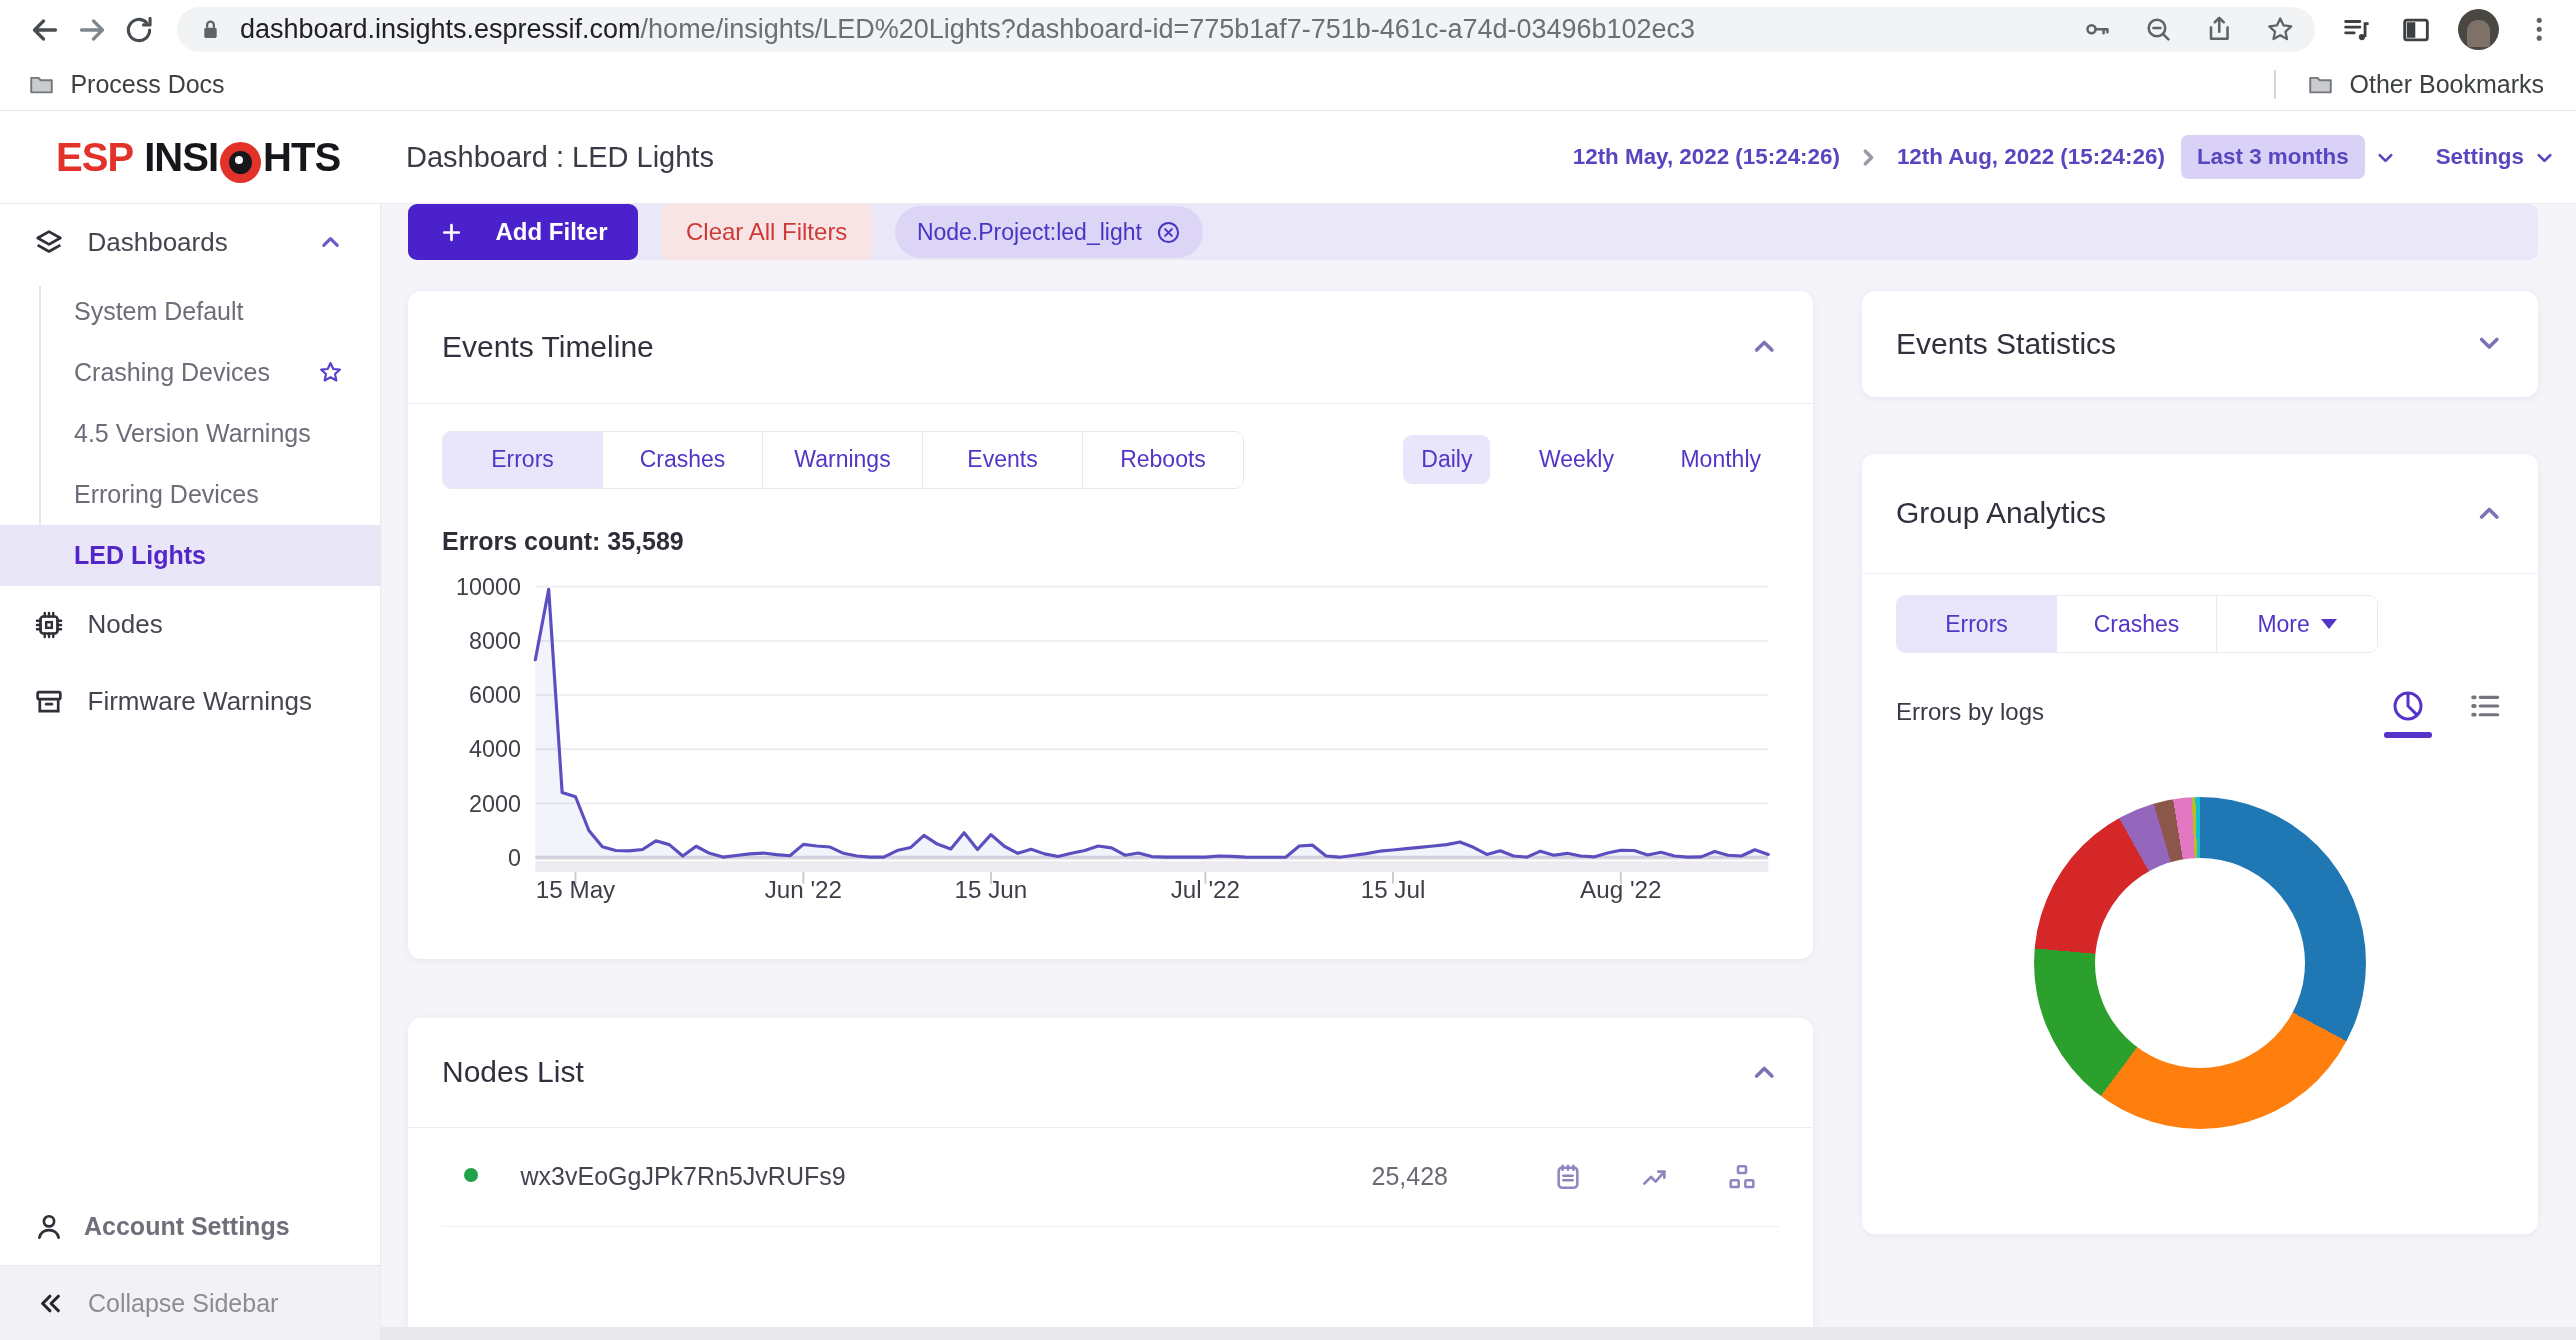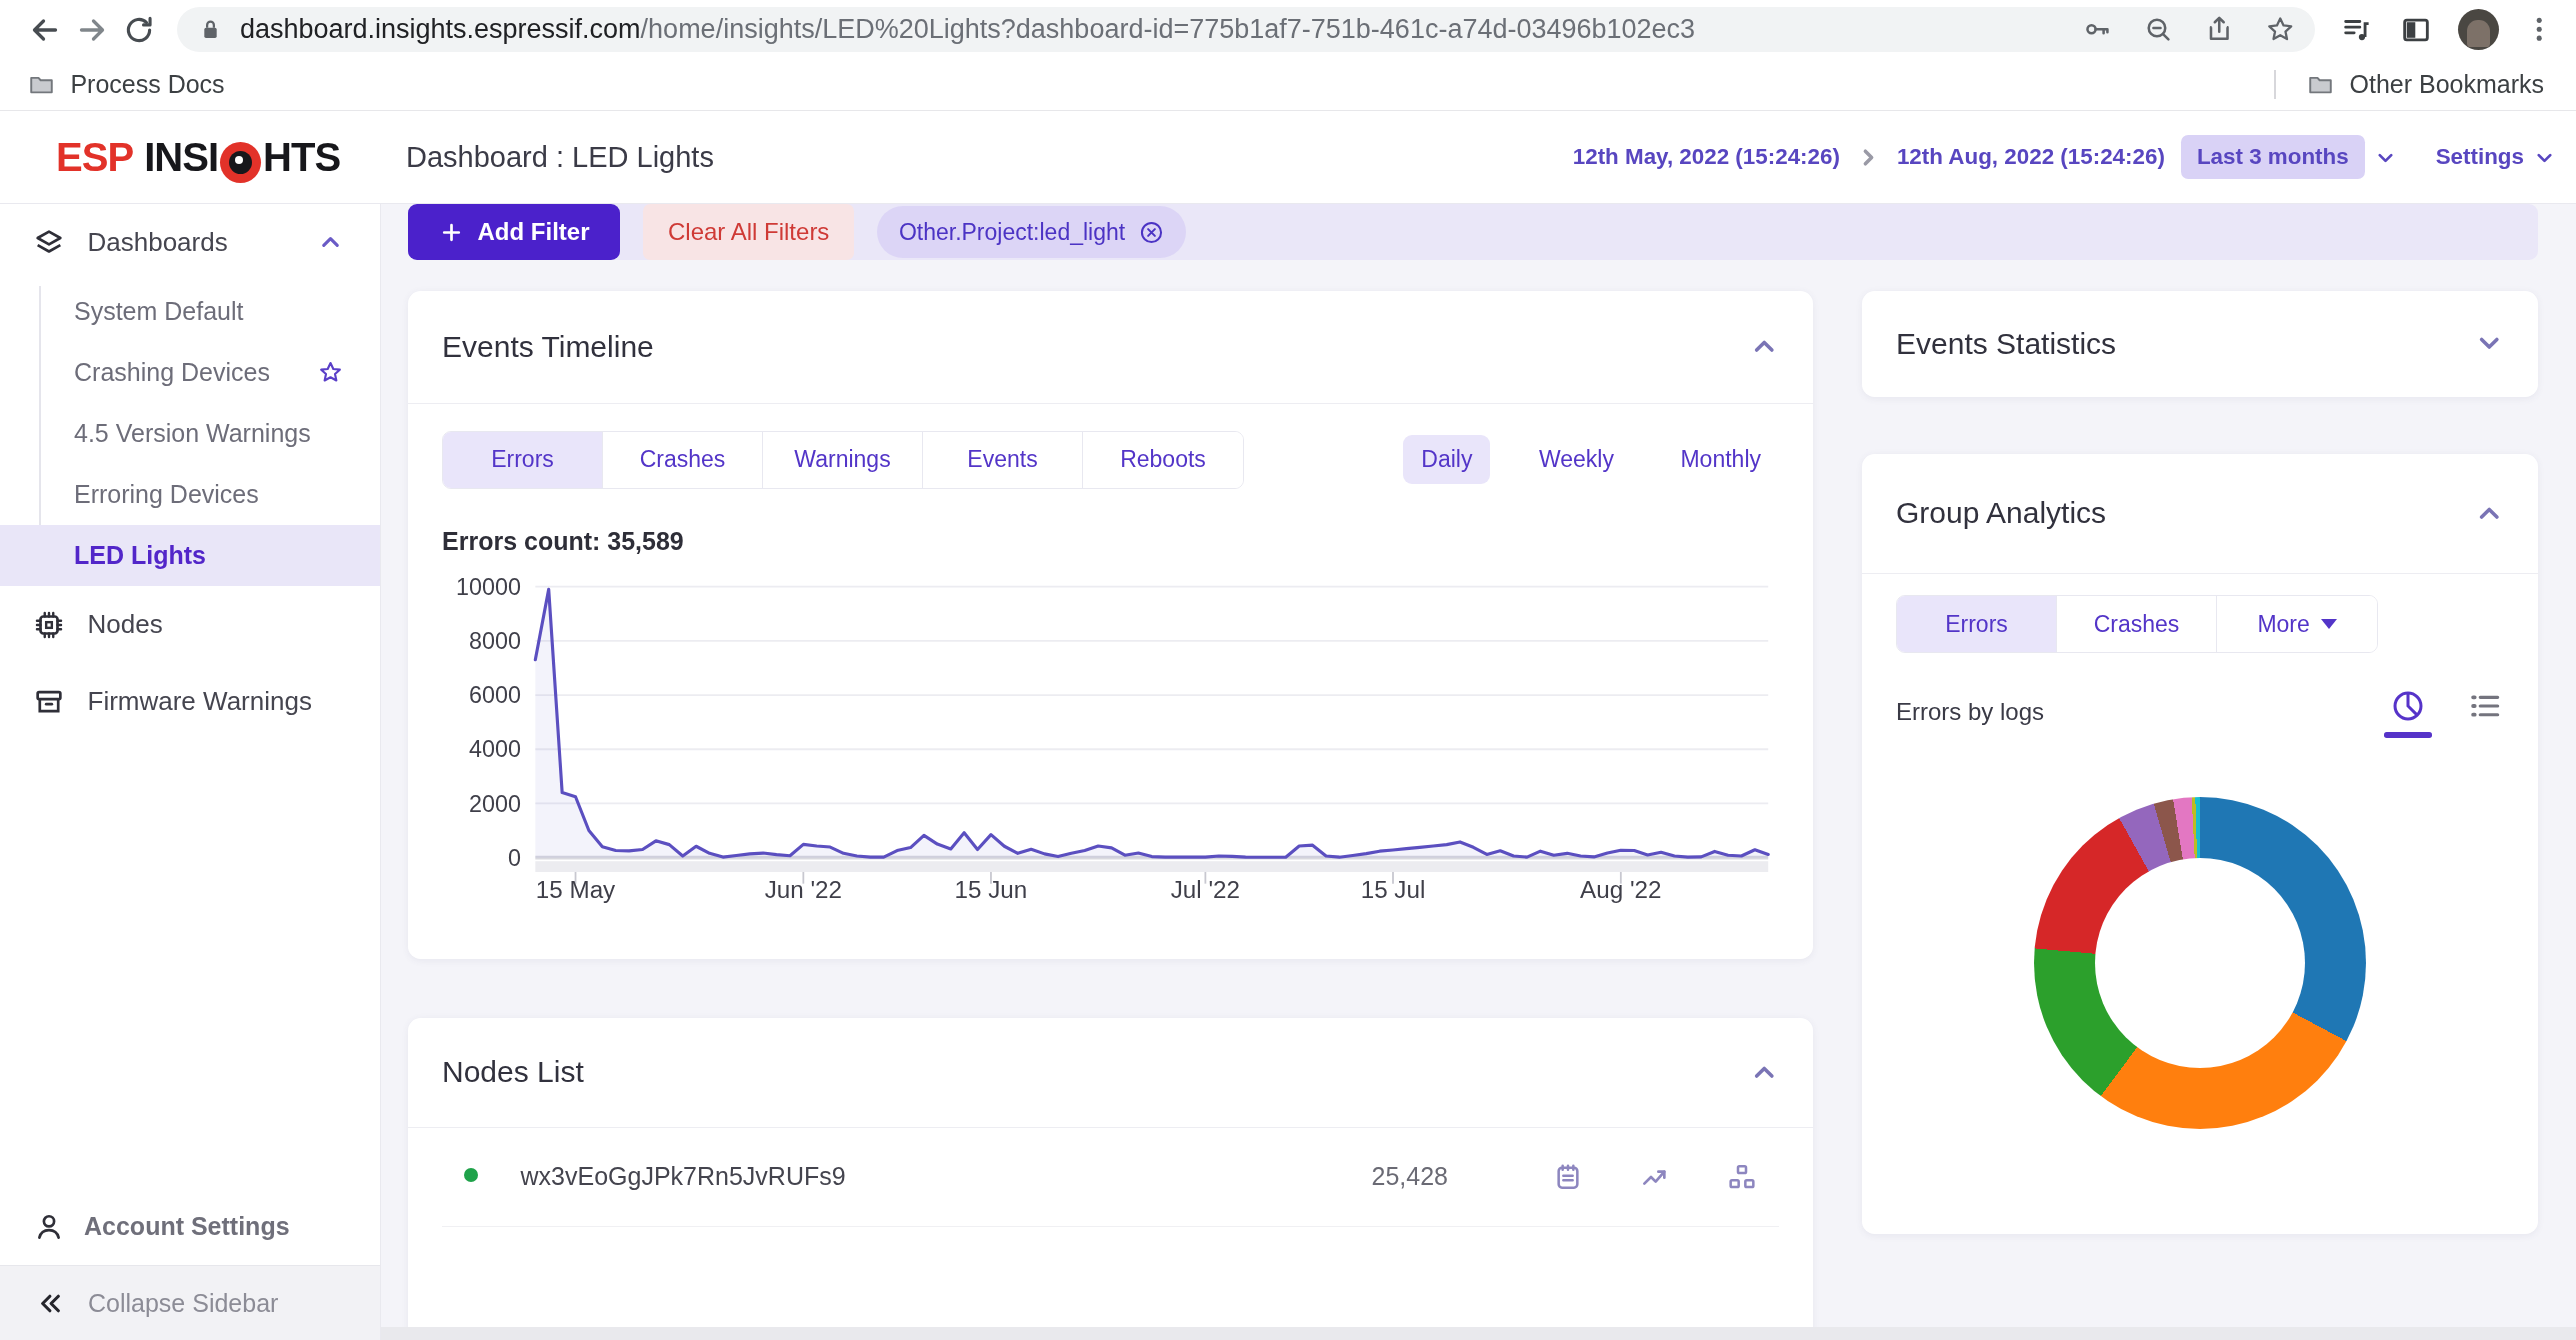--- a/index.html
+++ b/index.html
@@ -62,21 +62,21 @@
                  font-size:25px; font-weight:600; color:#6f6f7a; }
   .collapse-bar { height:75px; background:#f2f2f5; border-top:1.8px solid #e7e7ec;
                   display:flex; align-items:center; gap:23px; padding-left:36px;
                   font-size:25px; color:#8c8c96; }
 
   .main { flex:1; padding:0 38px 0 27px; min-width:0; }
 
   .filter-band { height:56px; background:#eae7f8; border-radius:9px; display:flex; align-items:center;
                  gap:23px; padding:0 0 0 0; margin-bottom:30.5px; }
   .btn-add { height:56px; background:#4b21cb; color:#fff; border:none; border-radius:9px;
-             font-size:24px; font-weight:700; display:flex; align-items:center; gap:14px;
+             font-size:24px; font-weight:700; display:flex; align-items:center; gap:32px;
              padding:0 30.5px; font-family:inherit; }
   .btn-clear { height:56px; background:#f8e4e5; color:#cf3a36; border:none; border-radius:7.2px;
                font-size:24px; display:flex; align-items:center; padding:0 25px; font-family:inherit; }
   .chip { height:52px; background:#dcd5f6; color:#4b33c4; border-radius:897px; font-size:23px;
           display:flex; align-items:center; gap:12.6px; padding:0 21.5px; }
 
   .columns { display:flex; gap:49px; align-items:flex-start; }
   .col-left { width:1405px; flex:0 0 auto; }
   .col-right { width:676px; flex:0 0 auto; }
 
@@ -322,21 +322,21 @@
       <button class="btn-add">
         <svg width="25" height="25" viewBox="0 0 24 24">
             <path d="M12 5v14M5 12h14" stroke="#fff" stroke-width="2.6" stroke-linecap="round"></path>
           </svg>
         <span>Add Filter</span>
       </button>
       <button class="btn-clear">
         <span>Clear All Filters</span>
       </button>
       <div class="chip">
-        <span>Other.Project:led_light</span>
+        <span>Node.Project:led_light</span>
         <svg width="27" height="27" viewBox="0 0 24 24">
             <circle cx="12" cy="12" r="8.5" fill="none" stroke="#4b33c4" stroke-width="1.8"></circle>
             <path d="M9 9l6 6M15 9l-6 6" stroke="#4b33c4" stroke-width="1.8" stroke-linecap="round"></path>
           </svg>
       </div>
     </div>
 
     <div class="columns">
 
       <div class="col-left">

